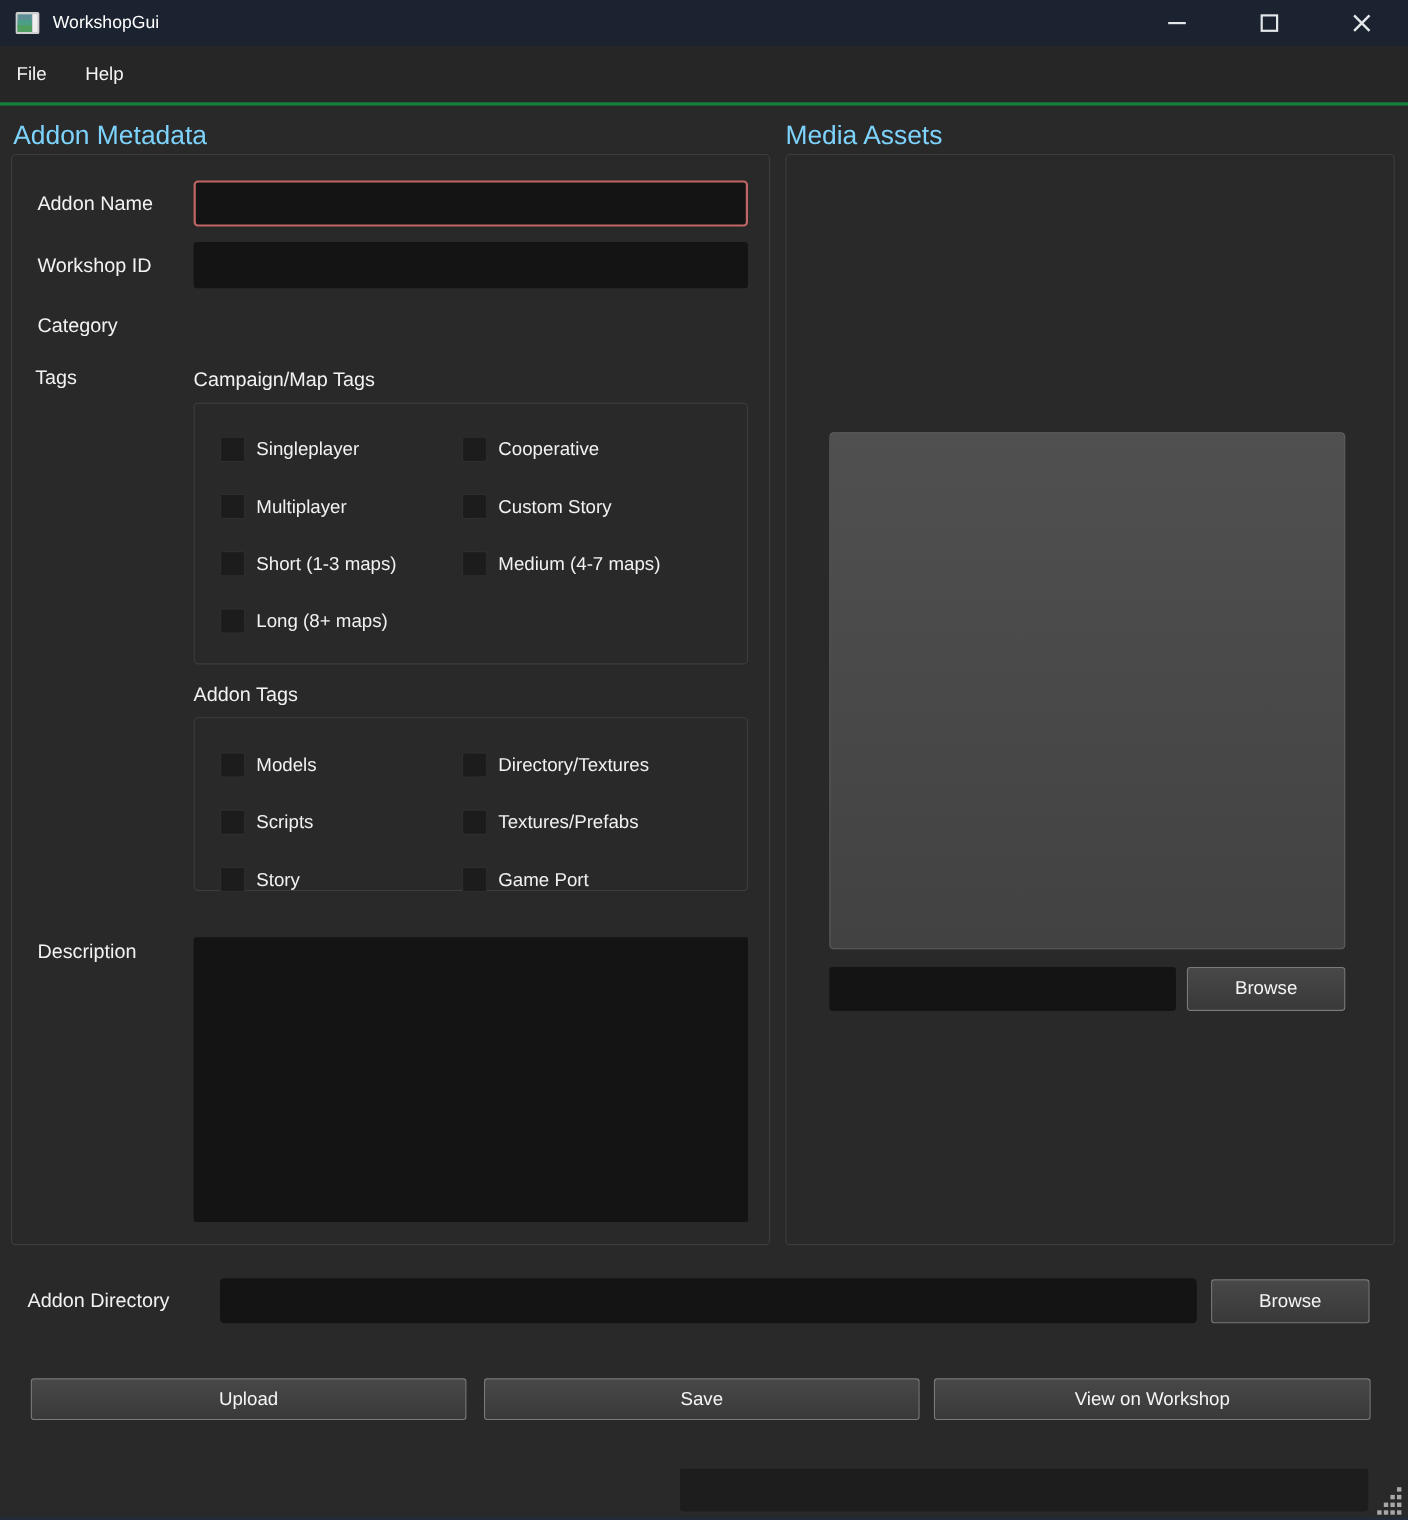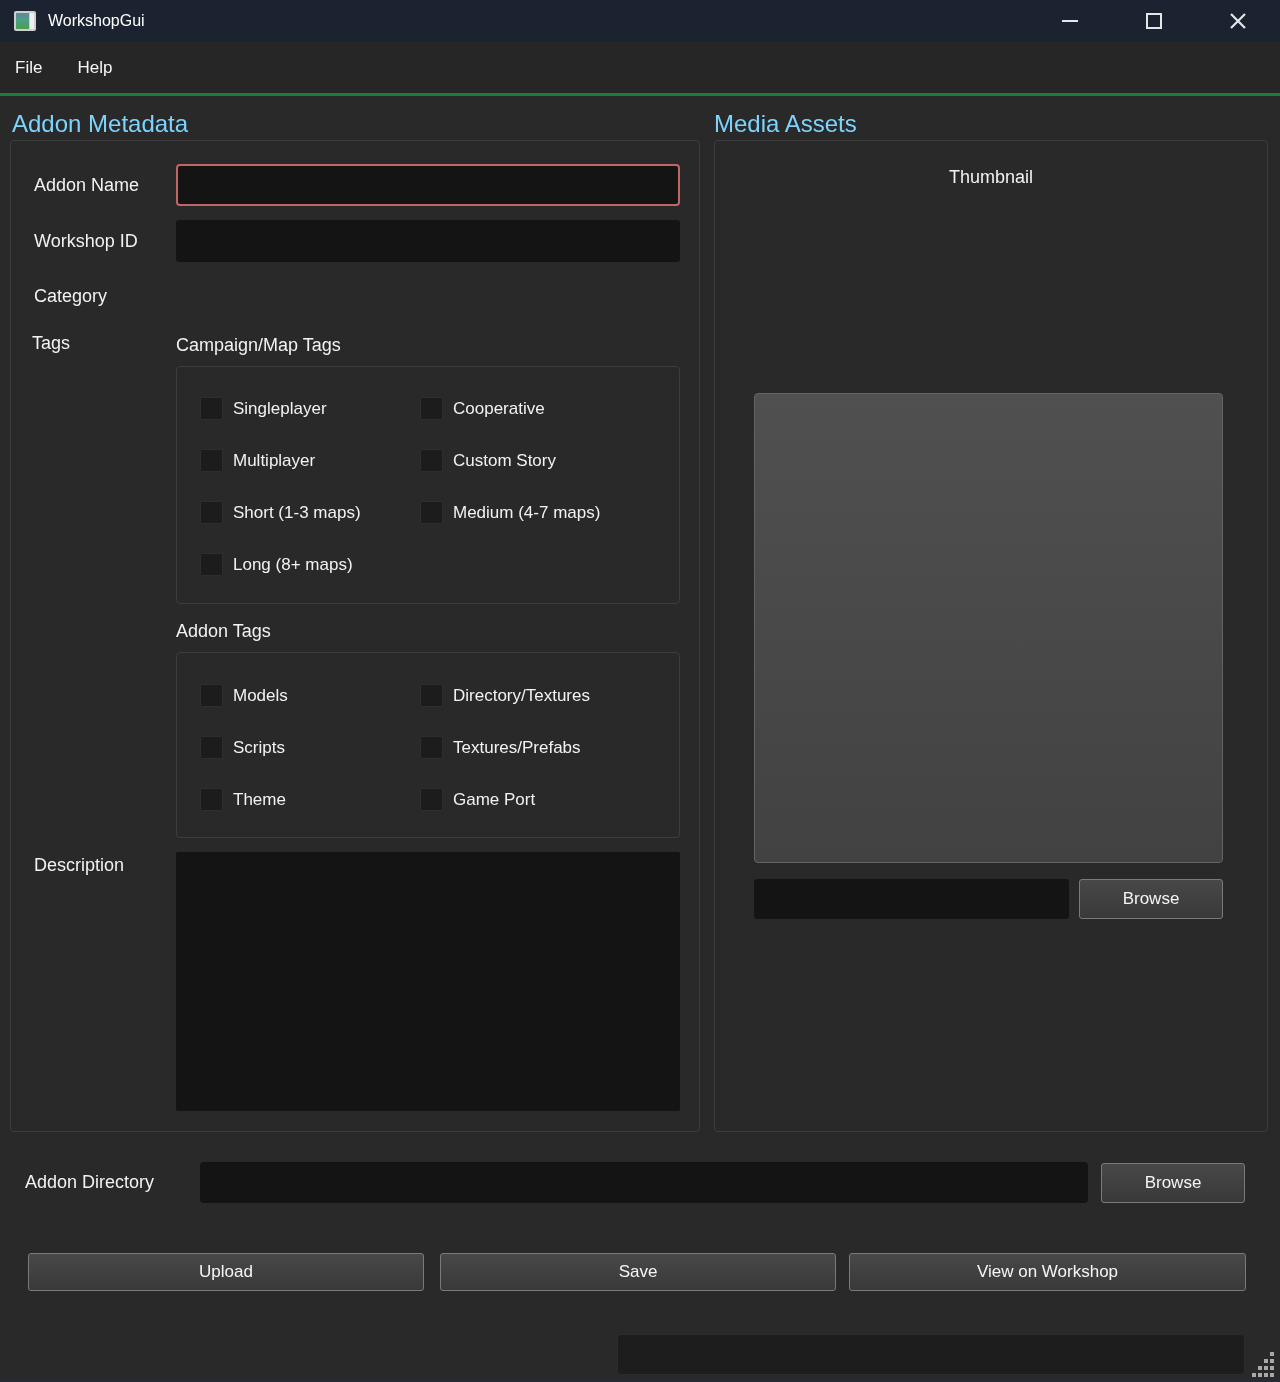--- a/index.html
+++ b/index.html
@@ -140,57 +140,56 @@
         <span class="check-label">Medium (4-7 maps)</span>
       </div>
       <div class="check-item">
         <span class="checkbox"></span>
         <span class="check-label">Long (8+ maps)</span>
       </div>
     </div>
   </div>
 
   <div class="field-label" style="left:165px; top:478px; height:24px;">Addon Tags</div>
-  <div class="groupbox" style="left:165px; top:511px; width:504px; height:186px;">
+  <div class="groupbox" style="left:165px; top:511px; width:504px; height:158px;">
     <div class="check-grid" style="left:23px; top:31px; right:6px;">
       <div class="check-item">
         <span class="checkbox"></span>
         <span class="check-label">Models</span>
       </div>
       <div class="check-item">
         <span class="checkbox"></span>
         <span class="check-label">Directory/Textures</span>
       </div>
       <div class="check-item">
         <span class="checkbox"></span>
         <span class="check-label">Scripts</span>
       </div>
       <div class="check-item">
         <span class="checkbox"></span>
         <span class="check-label">Textures/Prefabs</span>
       </div>
       <div class="check-item">
         <span class="checkbox"></span>
-        <span class="check-label">Theme</span>
+        <span class="check-label">Story</span>
       </div>
       <div class="check-item">
         <span class="checkbox"></span>
         <span class="check-label">Game Port</span>
       </div>
     </div>
   </div>
 
   <div class="field-label" style="left:23px; top:712px; height:24px;">Description</div>
   <div class="textarea" style="left:165px; top:711px; width:504px; height:259px;"></div>
 </div>
 
 <div class="section-title" style="left:714px; top:110px;">Media Assets</div>
 
 <div class="groupbox" style="left:714px; top:140px; width:554px; height:992px;">
-  <div style="position:absolute; left:0; top:26px; width:100%; text-align:center; font-size:18px;">Thumbnail</div>
   <div class="thumb-placeholder" style="left:39px; top:252px; width:469px; height:470px;"></div>
   <div class="text-input" style="left:39px; top:738px; width:315px; height:40px;"></div>
   <div class="btn" style="left:364px; top:738px; width:144px; height:40px;">Browse</div>
 </div>
 
 <div class="field-label" style="left:25px; top:1162px; height:41px;">Addon Directory</div>
 <div class="text-input" style="left:200px; top:1162px; width:888px; height:41px; border-radius:4px;"></div>
 <div class="btn" style="left:1101px; top:1163px; width:144px; height:40px;">Browse</div>
 
 <div class="btn" style="left:28px; top:1253px; width:396px; height:38px;">Upload</div>

